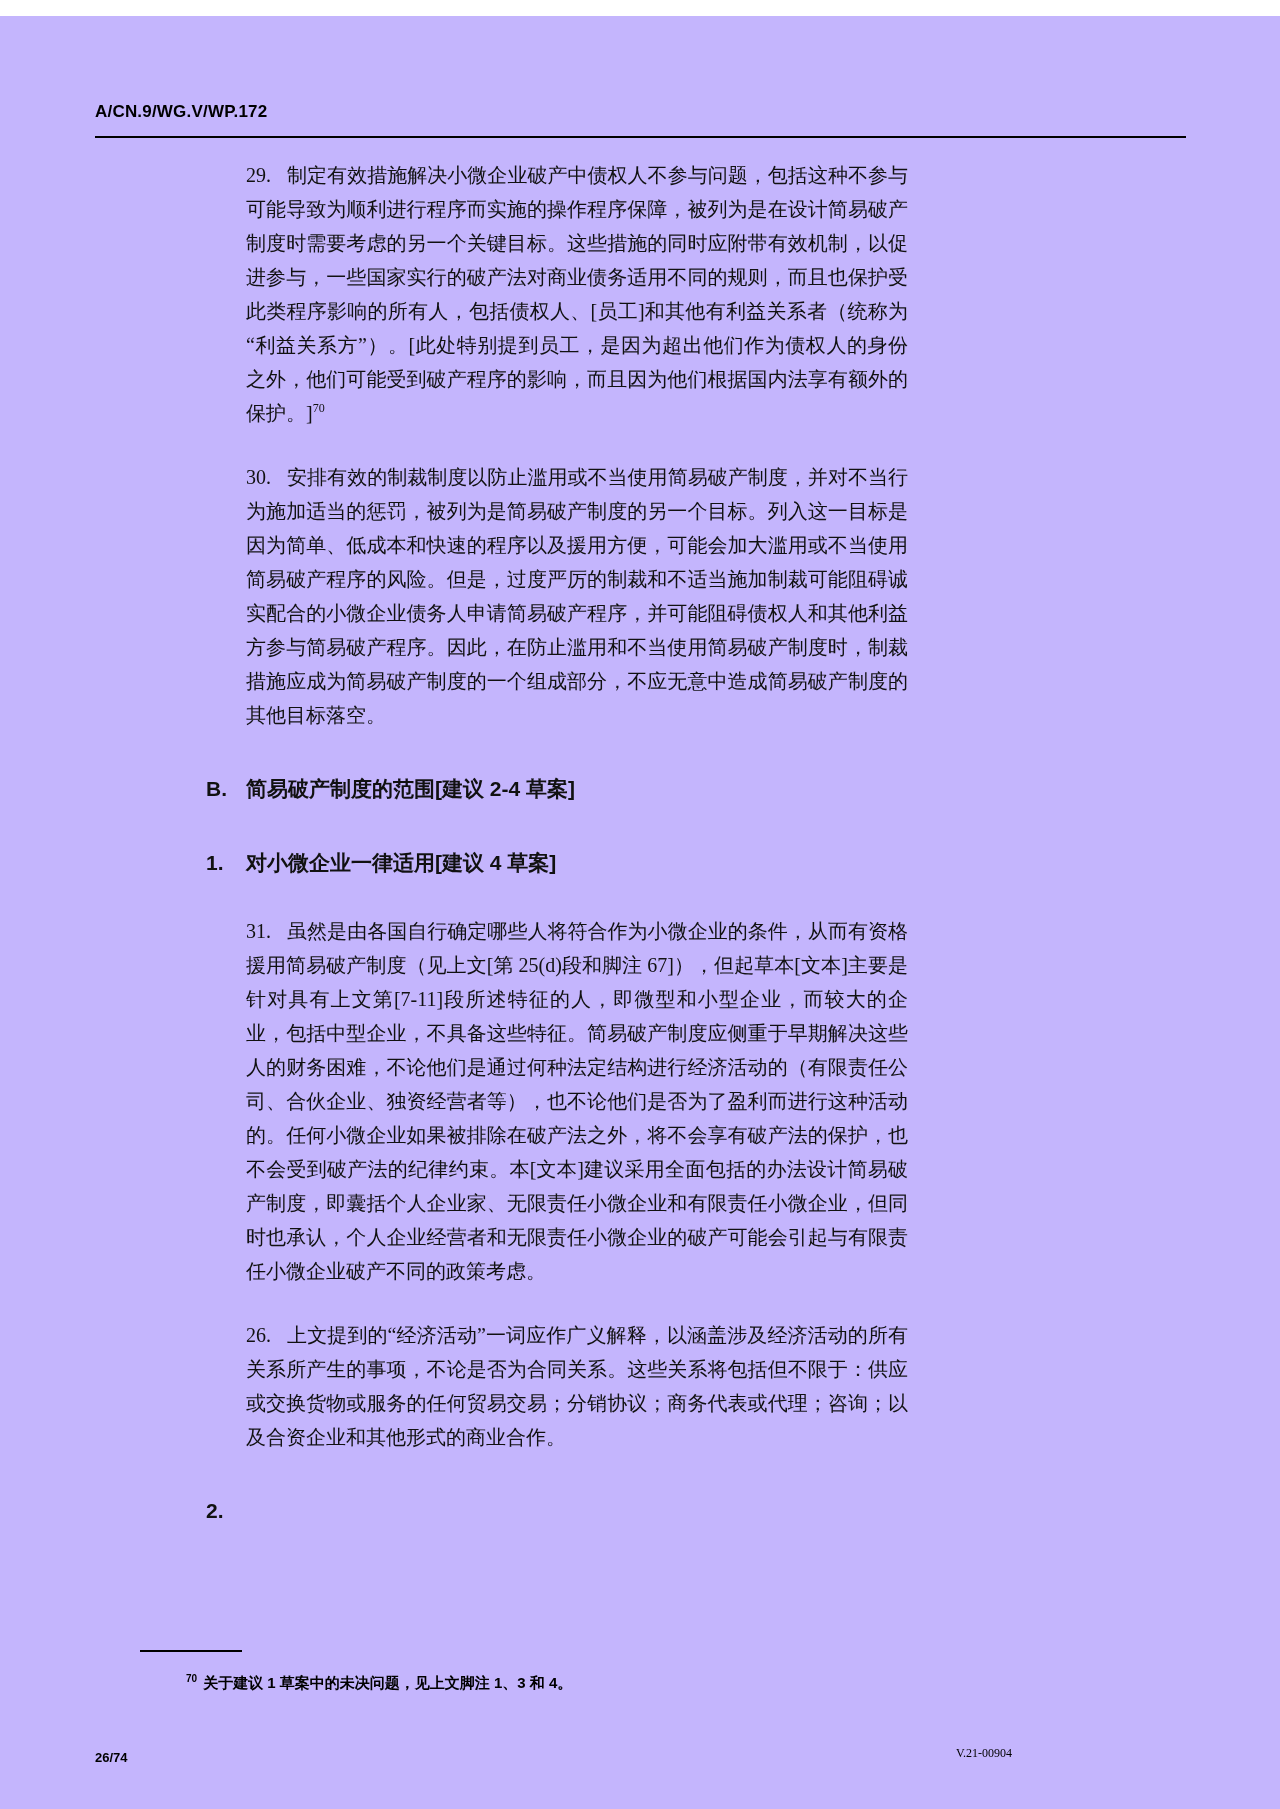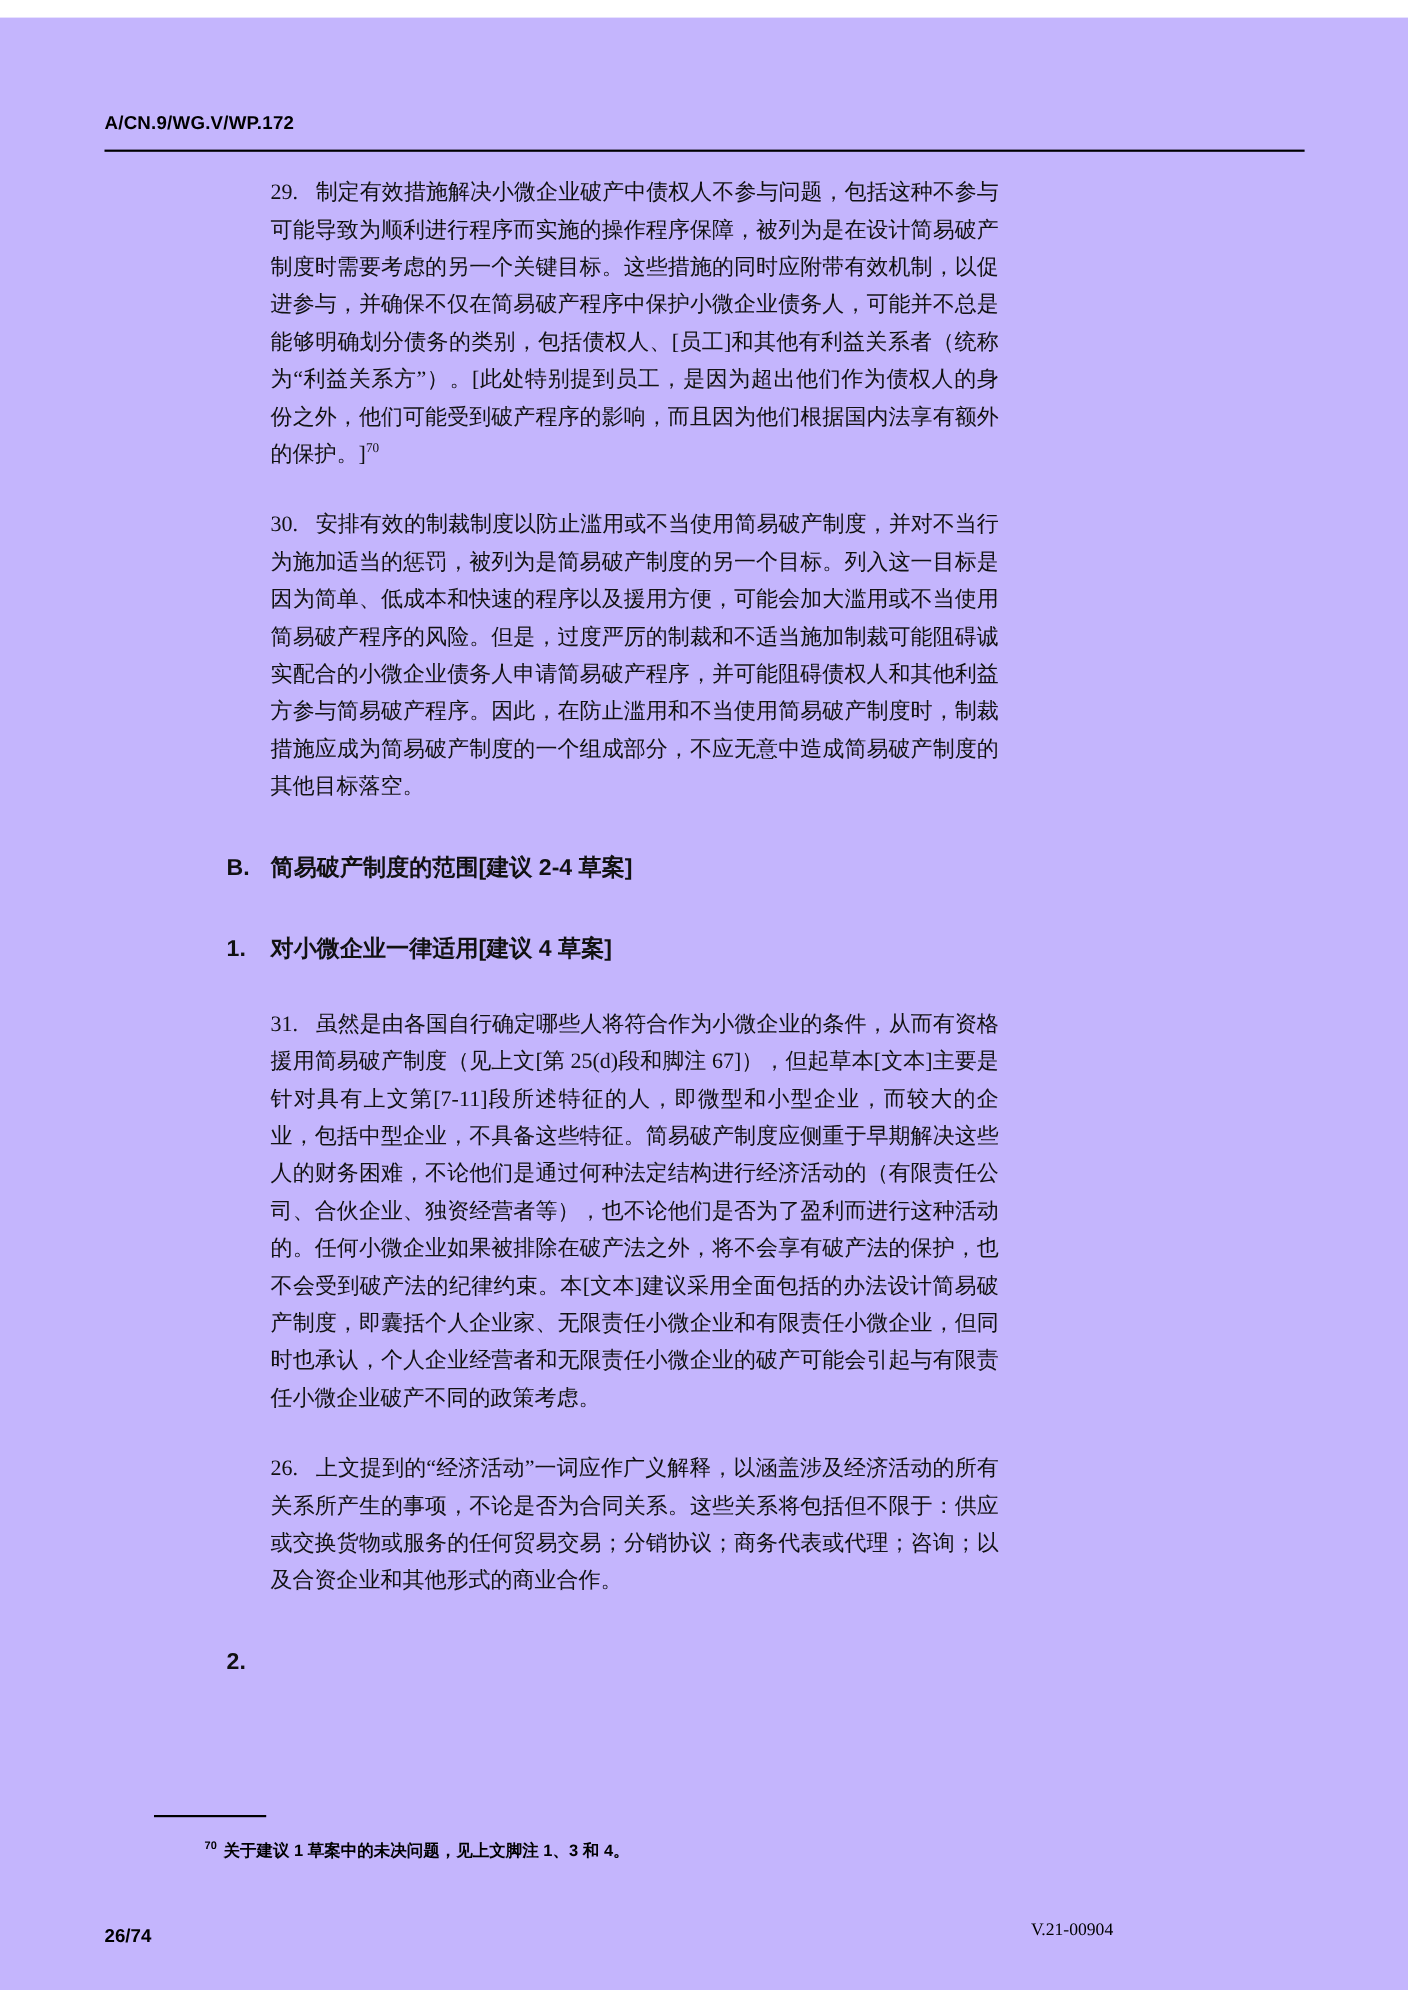--- a/index.html
+++ b/index.html
@@ -83,45 +83,45 @@
     font-size:10px;
     font-weight:bold;
     margin-right:6px;
   }
   
   .page-number{
     position:absolute;
     left:95px; top:1734px;
     font-family:"Liberation Sans","DejaVu Sans",sans-serif;
     font-weight:bold;
-    font-size:17px;
+    font-size:13px;
     color:#000;
   }
   .doc-code{
     position:absolute;
     top:1730px;
     right:268px;
     font-family:"Liberation Serif","DejaVu Serif",serif;
-    font-size:16px;
+    font-size:12px;
     color:#000;
   }
 </style>
 </head>
 <body>
 
 <div class="page">
 
   <div class="doc-symbol">A/CN.9/WG.V/WP.172</div>
   <div class="header-rule"></div>
 
   <div class="content">
 
 
     <p>
-      <span class="pnum">29.</span><span>制定有效措施解决小微企业破产中债权人不参与问题，包括这种不参与可能导致为顺利进行程序而实施的操作程序保障，被列为是在设计简易破产制度时需要考虑的另一个关键目标。这些措施的同时应附带有效机制，以促进参与，并确保不仅在简易破产程序中保护小微企业债务人，可能并不总是能够明确划分债务的类别，包括债权人、[员工]和其他有利益关系者（统称为“利益关系方”）。[此处特别提到员工，是因为超出他们作为债权人的身份之外，他们可能受到破产程序的影响，而且因为他们根据国内法享有额外的保护。]</span><sup class="fnref">70</sup>
+      <span class="pnum">29.</span><span>制定有效措施解决小微企业破产中债权人不参与问题，包括这种不参与可能导致为顺利进行程序而实施的操作程序保障，被列为是在设计简易破产制度时需要考虑的另一个关键目标。这些措施的同时应附带有效机制，以促进参与，一些国家实行的破产法对商业债务适用不同的规则，而且也保护受此类程序影响的所有人，包括债权人、[员工]和其他有利益关系者（统称为“利益关系方”）。[此处特别提到员工，是因为超出他们作为债权人的身份之外，他们可能受到破产程序的影响，而且因为他们根据国内法享有额外的保护。]</span><sup class="fnref">70</sup>
     </p>
 
     <p>
       <span class="pnum">30.</span><span>安排有效的制裁制度以防止滥用或不当使用简易破产制度，并对不当行为施加适当的惩罚，被列为是简易破产制度的另一个目标。列入这一目标是因为简单、低成本和快速的程序以及援用方便，可能会加大滥用或不当使用简易破产程序的风险。但是，过度严厉的制裁和不适当施加制裁可能阻碍诚实配合的小微企业债务人申请简易破产程序，并可能阻碍债权人和其他利益方参与简易破产程序。因此，在防止滥用和不当使用简易破产制度时，制裁措施应成为简易破产制度的一个组成部分，不应无意中造成简易破产制度的其他目标落空。</span>
     </p>
 
     <div class="sec-heading">
       <span class="hnum">B.</span>
       <span>简易破产制度的范围[建议 2-4 草案]</span>
     </div>

